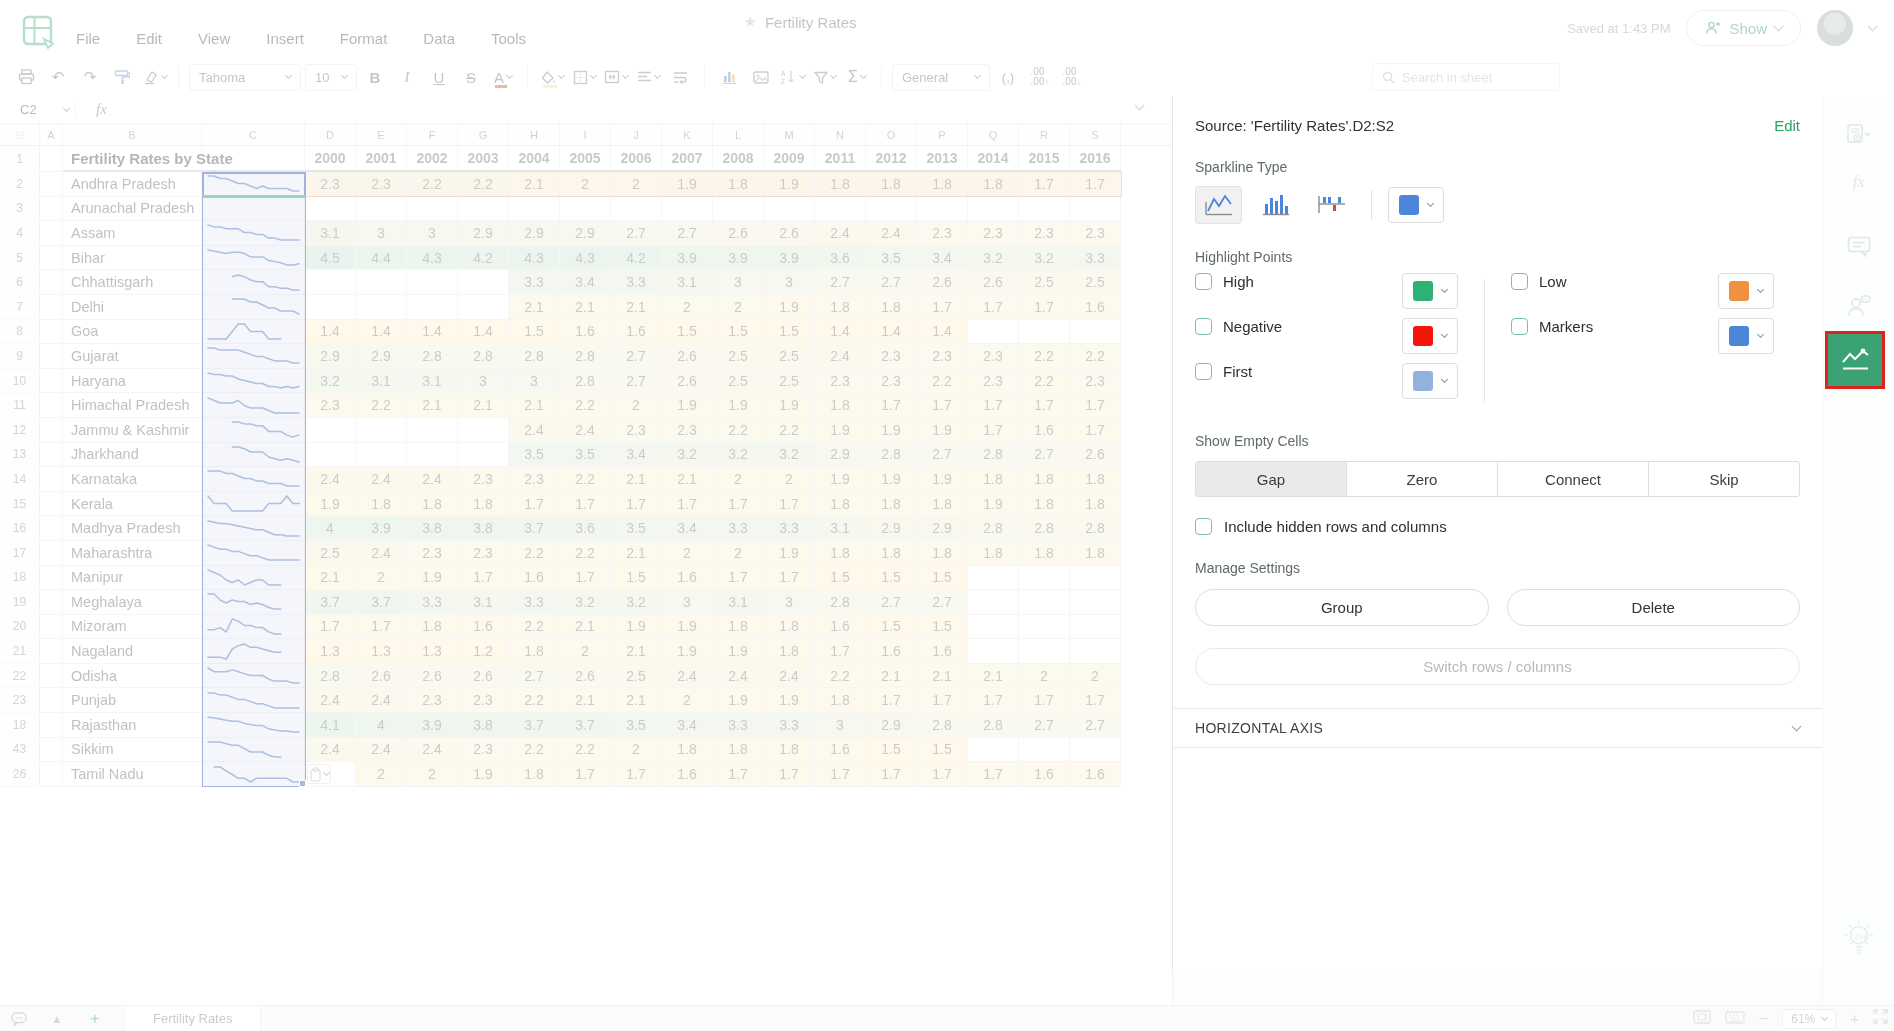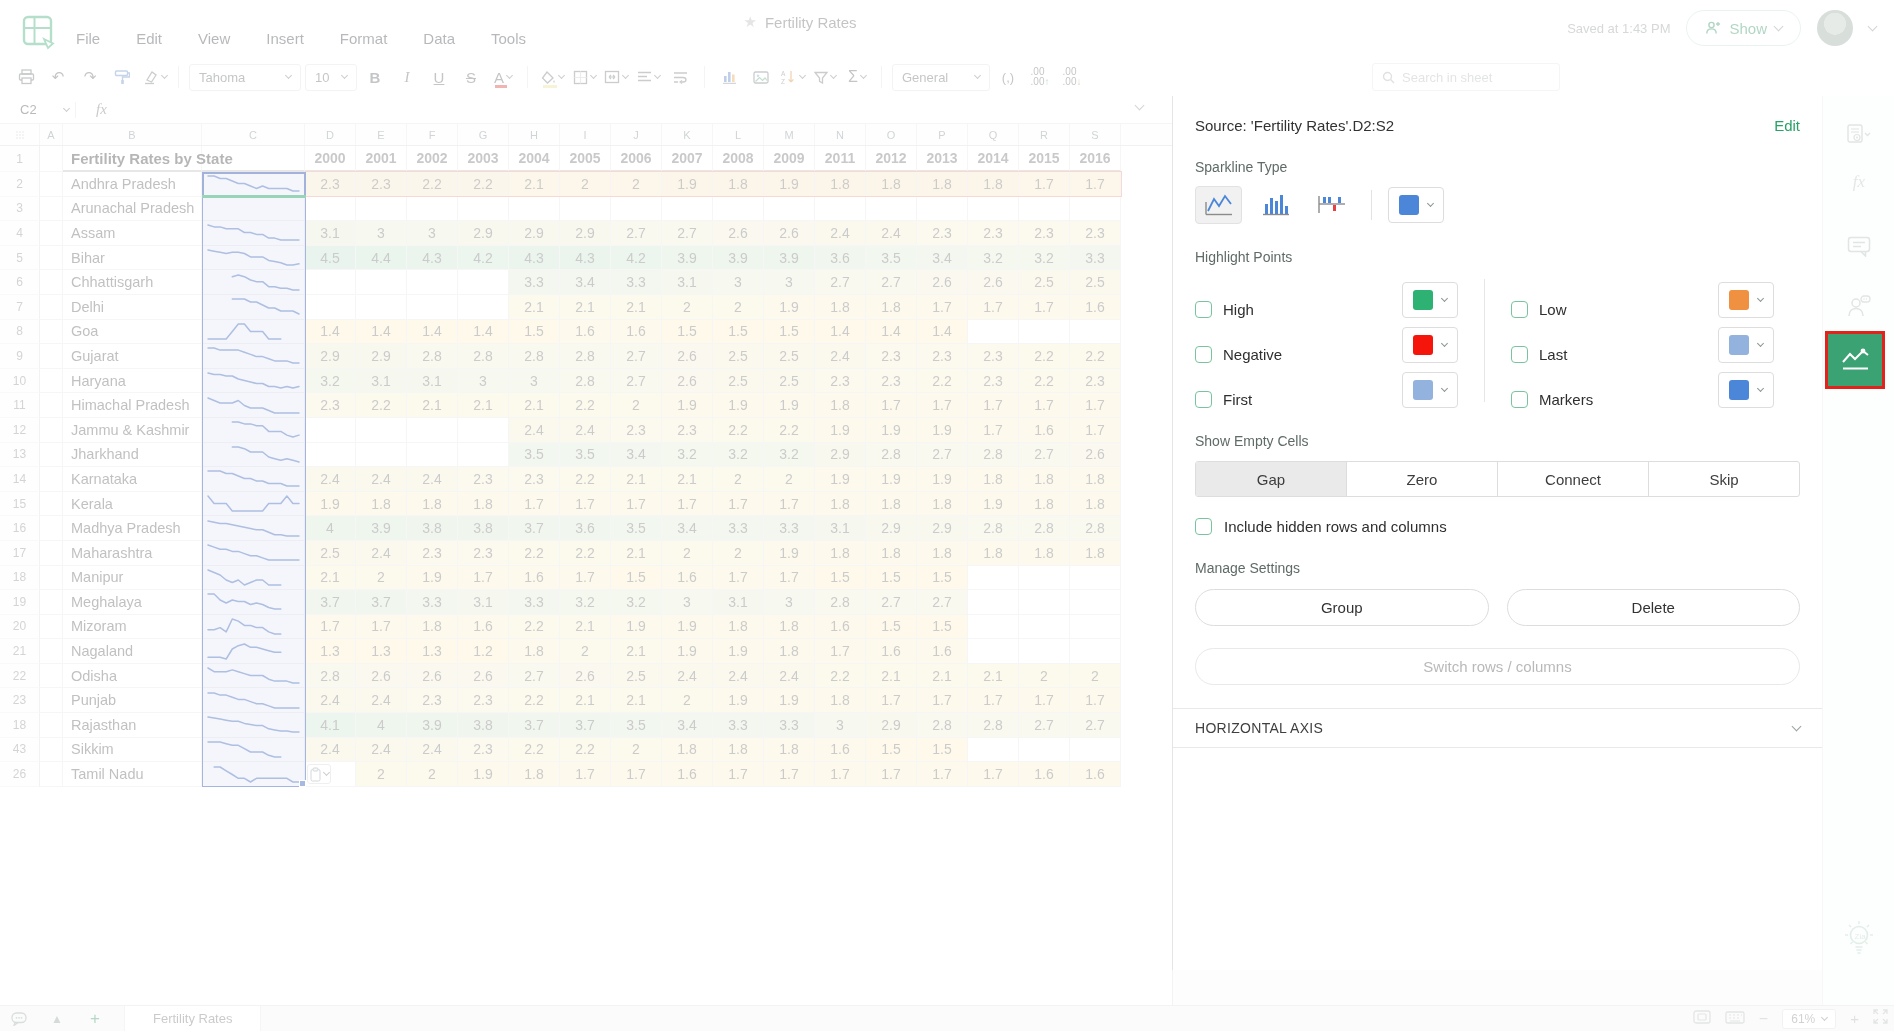--- a/index.html
+++ b/index.html
@@ -84,21 +84,21 @@
 .p-sec{margin-top:25px;font-size:14px;color:#5f6b67}
 .type-row{display:flex;align-items:center;margin-top:11px}
 .type-btn{width:47px;height:38px;border-radius:4px;display:flex;align-items:center;justify-content:center;margin-right:9px;border:1px solid transparent}
 .type-btn.sel{background:#f1f1f1;border-color:#e2e2e2}
 .type-div{width:1px;height:30px;background:#e3e3e3;margin:0 16px 0 8px}
 .swatch-btn{display:flex;align-items:center;gap:9px;border:1px solid #ddd;border-radius:4px;padding:7px 10px;background:#fff}
 .swatch{width:20px;height:20px;border-radius:3px}
 .hl-grid{display:flex;margin-top:8px}
 .hl-col{flex:1;display:flex;flex-direction:column}
 .hl-col.rt{padding-left:26px}
-.hl-row{display:flex;align-items:flex-end;justify-content:space-between;height:45px;padding-right:26px}
+.hl-row{display:flex;align-items:flex-start;justify-content:space-between;height:45px;padding-right:26px}
 .hl-l{display:flex;align-items:center;gap:11px;font-size:15px;color:#2f2f2f}
 .cb{width:17px;height:17px;border:1.5px solid #79c49f;border-radius:4px;background:#fff;flex:none}
 .hl-div{width:1px;background:#e6e6e6;margin:6px 0}
 .seg{display:flex;border:1px solid #ddd;border-radius:3px;overflow:hidden;margin-top:12px;height:36px}
 .seg>div{flex:1;display:flex;align-items:center;justify-content:center;font-size:15px;color:#3d3d3d;border-right:1px solid #ddd}
 .seg>div:last-child{border-right:none}
 .seg .on{background:#eaeaea}
 .inc-row{display:flex;align-items:center;gap:12px;margin-top:21px;font-size:15px;color:#2f2f2f}
 .btn-row{display:flex;gap:18px;margin-top:13px}
 .pill{flex:1;height:37px;border:1px solid #ddd;border-radius:19px;background:#fff;display:flex;align-items:center;justify-content:center;font-size:15px;color:#333}
@@ -1145,30 +1145,20 @@
               <span>Low</span>
             </span>
           <span class="swatch-btn">
               <span class="swatch" style="background: rgb(239, 145, 64);"></span>
               <span class="chv chv-s"></span>
             </span>
         </div>
         <div class="hl-row">
           <span class="hl-l">
               <span class="cb"></span>
-              <span>Last</span>
-            </span>
-          <span class="swatch-btn">
-              <span class="swatch" style="background: rgb(147, 178, 222);"></span>
-              <span class="chv chv-s"></span>
-            </span>
-        </div>
-        <div class="hl-row">
-          <span class="hl-l">
-              <span class="cb"></span>
               <span>Markers</span>
             </span>
           <span class="swatch-btn">
               <span class="swatch" style="background: rgb(76, 134, 217);"></span>
               <span class="chv chv-s"></span>
             </span>
         </div>
       </div>
     </div>
     <div class="p-sec">Show Empty Cells</div>

